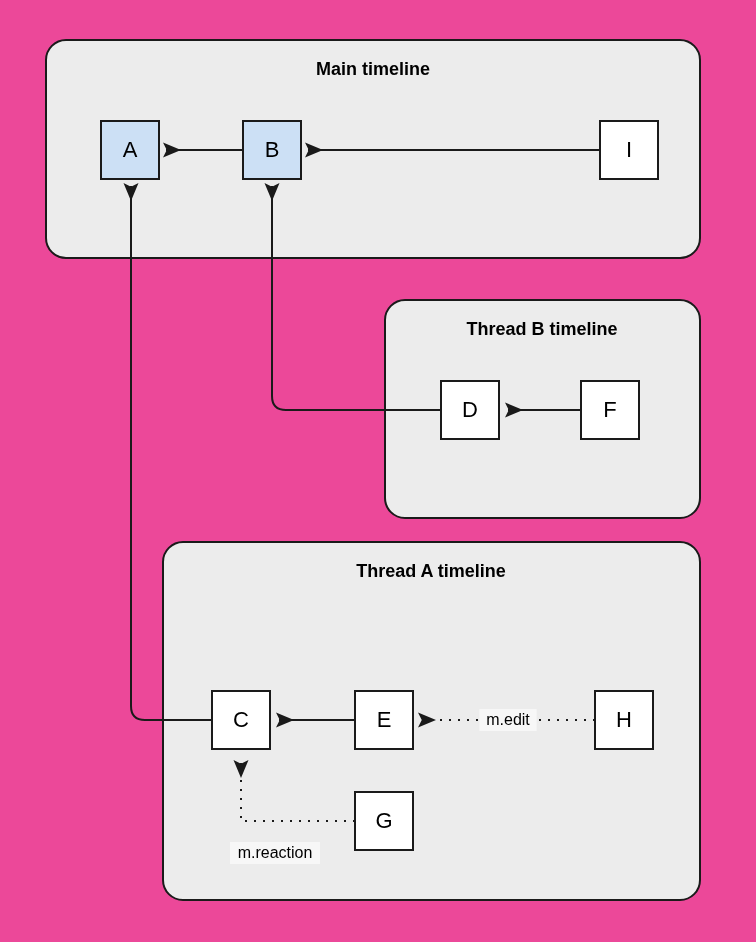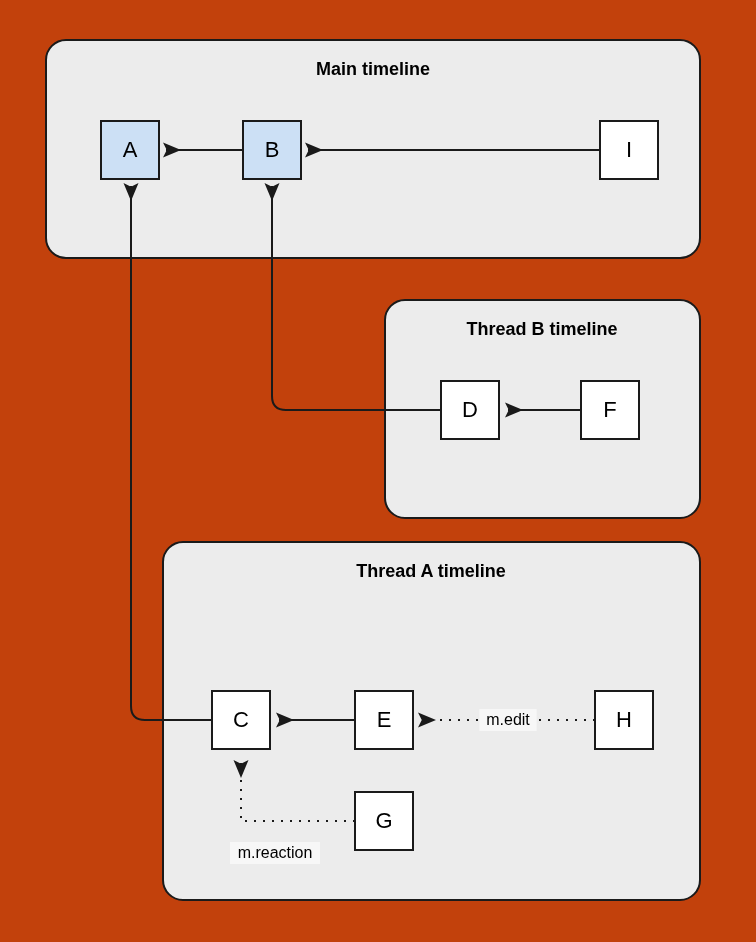--- a/index.html
+++ b/index.html
@@ -46,21 +46,21 @@
     font-size: 16px;
     font-weight: normal;
     fill: #000000;
     text-anchor: middle;
     dominant-baseline: middle;
   }
 </style>
 </head>
 <body>
 
-<div id="diagram-root" style="background: #c2410c; text-align: center;">
+<div id="diagram-root" style="background: #ec4899; text-align: center;">
   <svg id="diagram-svg" viewBox="0 0 756 942" xmlns="http://www.w3.org/2000/svg">
     <defs>
       <marker id="arrow-solid" viewBox="0 0 12 12" refX="10" refY="6" markerWidth="9" markerHeight="9" orient="auto-start-reverse">
         <path d="M 0 6 L 12 1 L 9.5 6 L 12 11 Z" fill="#1a1a1a"></path>
       </marker>
       <marker id="arrow-dotted" viewBox="0 0 12 12" refX="10" refY="6" markerWidth="9" markerHeight="9" orient="auto-start-reverse">
         <path d="M 0 6 L 12 1 L 9.5 6 L 12 11 Z" fill="#1a1a1a"></path>
       </marker>
     </defs>
 

